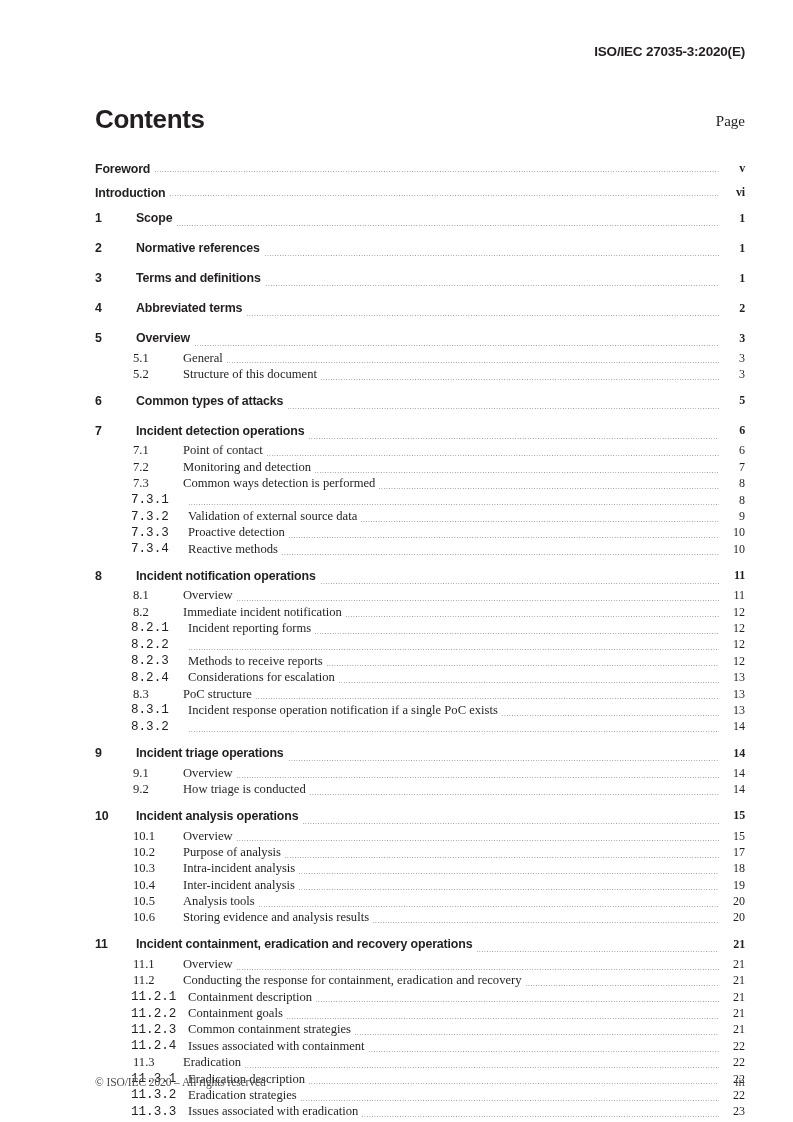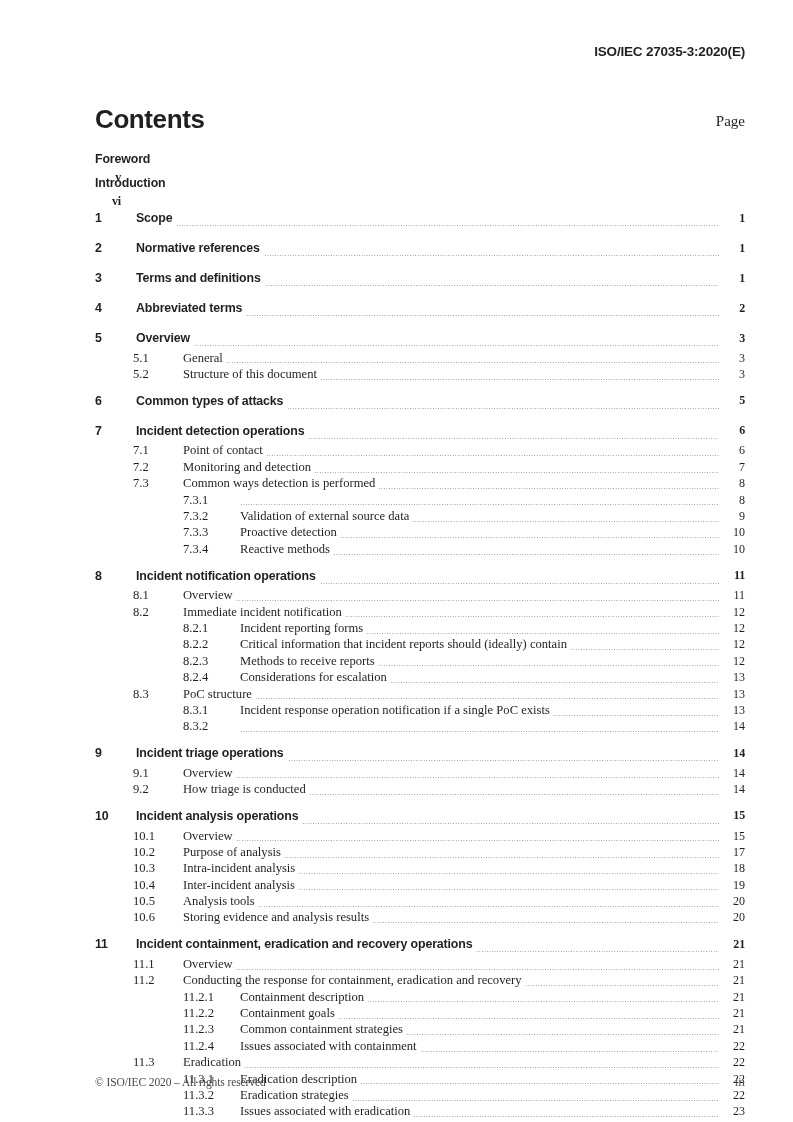--- a/index.html
+++ b/index.html
@@ -101,22 +101,21 @@
     width: 26px;
   }
 
   
   .lvl-front {
     font-family: "Liberation Sans", sans-serif;
     font-weight: bold;
     font-size: 12.4px;
     letter-spacing: -0.15px;
     height: 24px;
-    align-items: flex-start;
-    flex-direction: column;
+    align-items: flex-end;
   }
   .lvl-front .label { padding-right: 4px; }
   .lvl-front .pg { font-family: "Liberation Serif", serif; font-weight: bold; font-size: 12px; }
   .lvl-front .leader { margin-bottom: 4px; }
 
   
   .lvl-1 {
     font-family: "Liberation Sans", sans-serif;
     font-weight: bold;
     font-size: 12.4px;
@@ -142,21 +141,21 @@
   .lvl-2 .pg { font-size: 12px; }
   .lvl-2 .leader { margin-bottom: 3px; }
 
   
   .lvl-3 {
     font-family: "Liberation Serif", serif;
     font-size: 12.6px;
     height: 16.4px;
     align-items: center;
   }
-  .lvl-3 .num { width: 57px; margin-left: 88px; }
+  .lvl-3 .num { width: 57px; margin-left: 36px; font-family: Liberation Mono, monospace; }
   .lvl-3 .label { padding-right: 3px; }
   .lvl-3 .pg { font-size: 12px; }
   .lvl-3 .leader { margin-bottom: 3px; }
 
   
   .footer {
     position: absolute;
     bottom: 32px;
     left: 95px;
     right: 48px;
@@ -307,21 +306,20 @@
         <span class="pg">12</span>
       </div>
       <div class="toc-row lvl-3">
         <span class="num">8.2.1</span>
         <span class="label">Incident reporting forms</span>
         <span class="leader"></span>
         <span class="pg">12</span>
       </div>
       <div class="toc-row lvl-3">
         <span class="num">8.2.2</span>
-        <span class="label">Critical information that incident reports should (ideally) contain</span>
         <span class="leader"></span>
         <span class="pg">12</span>
       </div>
       <div class="toc-row lvl-3">
         <span class="num">8.2.3</span>
         <span class="label">Methods to receive reports</span>
         <span class="leader"></span>
         <span class="pg">12</span>
       </div>
       <div class="toc-row lvl-3">

